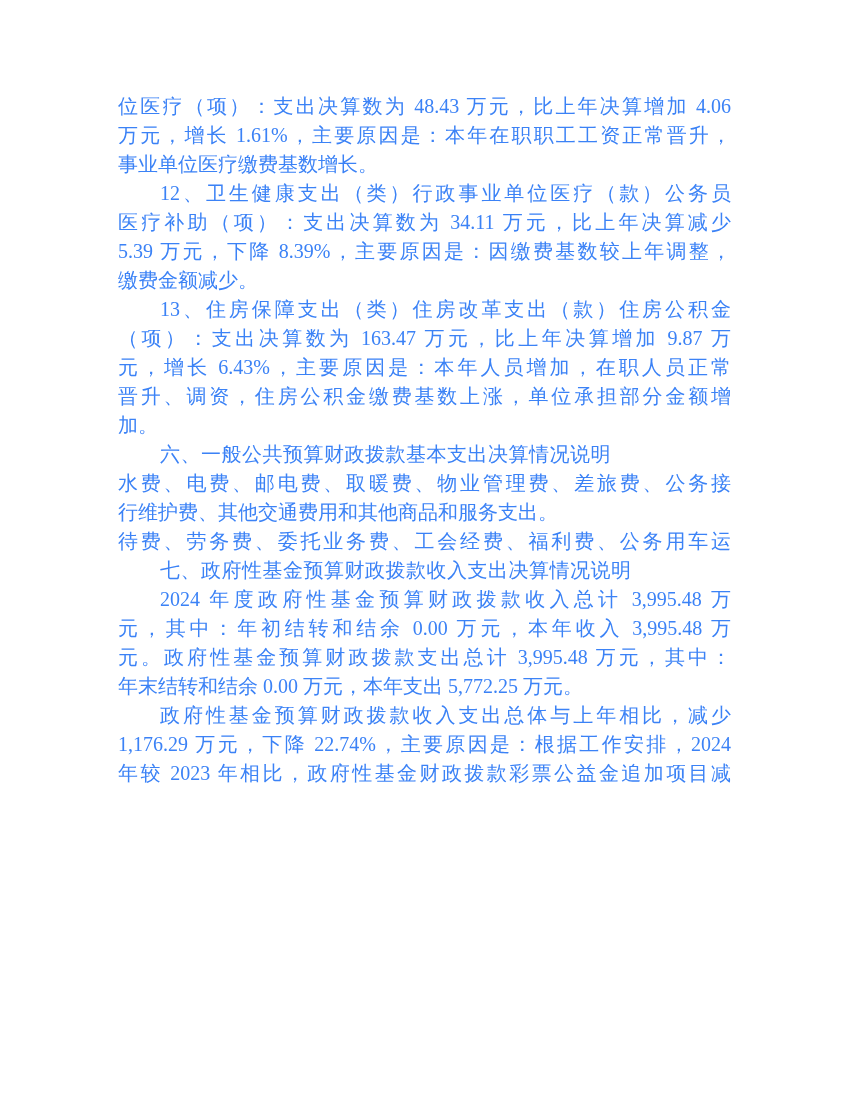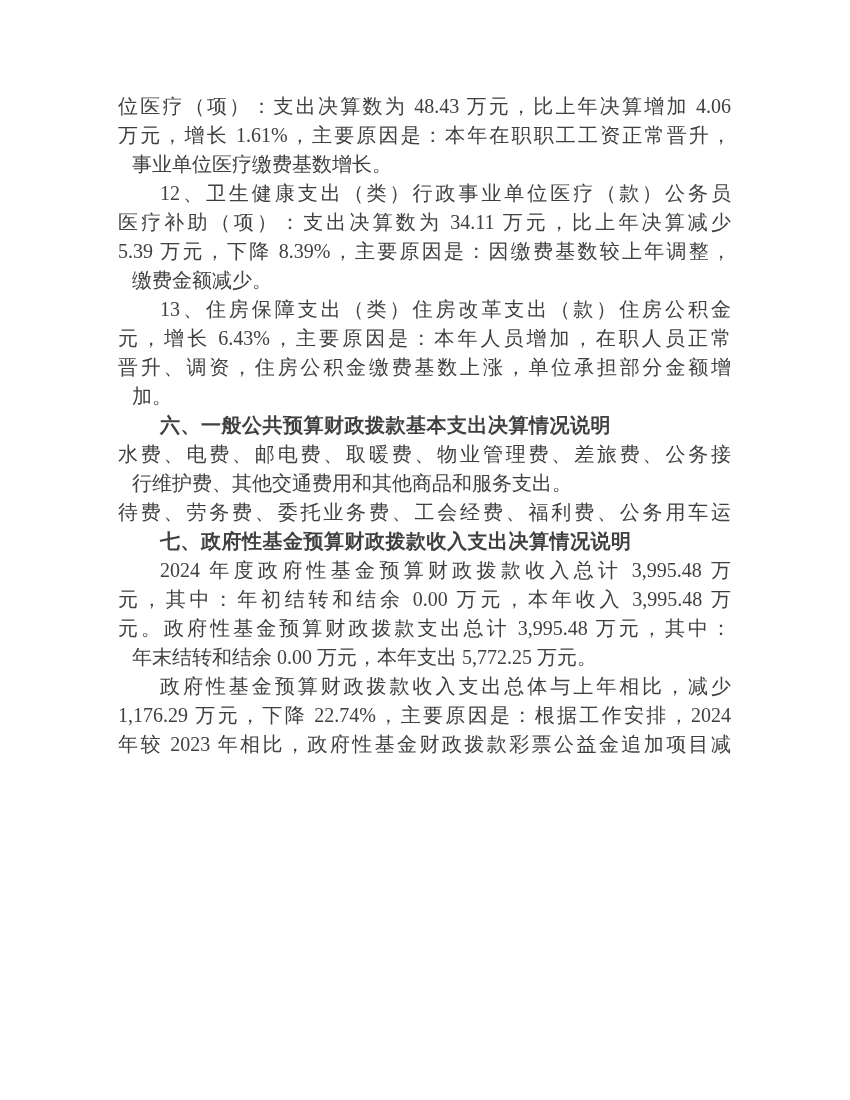--- a/index.html
+++ b/index.html
@@ -32,55 +32,55 @@
     height: 29px;
     text-align: justify;
     text-align-last: justify;
     white-space: normal;
     overflow: hidden;
     letter-spacing: 0;
   }
   .line.last {
     text-align: right;
     text-align-last: left;
-    margin-left: 14px;
   }
   .line.indent {
     padding-left: 42px;
   }
   .heading-line {
     font-family: "Liberation Sans", "DejaVu Sans", sans-serif;
-    font-weight: 700;
+    font-weight: 400;
     font-size: 20px;
     line-height: 29px;
     height: 29px;
     text-align: right;
     text-align-last: left;
     padding-left: 42px;
     letter-spacing: 0.5px;
   }
 </style>
 </head>
 <body>
 
 <div class="page">
-  <div class="text-area" id="doc" style="color: #404040;">
+  <div class="text-area" id="doc" style="color: #3b82f6;">
       <div class="block">
         <div class="line">位医疗（项）：支出决算数为 48.43 万元，比上年决算增加 4.06</div>
         <div class="line">万元，增长 1.61%，主要原因是：本年在职职工工资正常晋升，</div>
         <div class="line last">事业单位医疗缴费基数增长。</div>
       </div>
       <div class="block">
         <div class="line indent">12、卫生健康支出（类）行政事业单位医疗（款）公务员</div>
         <div class="line">医疗补助（项）：支出决算数为 34.11 万元，比上年决算减少</div>
         <div class="line">5.39 万元，下降 8.39%，主要原因是：因缴费基数较上年调整，</div>
         <div class="line last">缴费金额减少。</div>
       </div>
       <div class="block">
         <div class="line indent">13、住房保障支出（类）住房改革支出（款）住房公积金</div>
+        <div class="line">（项）：支出决算数为 163.47 万元，比上年决算增加 9.87 万</div>
         <div class="line">元，增长 6.43%，主要原因是：本年人员增加，在职人员正常</div>
         <div class="line">晋升、调资，住房公积金缴费基数上涨，单位承担部分金额增</div>
         <div class="line last">加。</div>
       </div>
       <div class="block">
         <div class="heading-line">六、一般公共预算财政拨款基本支出决算情况说明</div>
       </div>
       <div class="block">
         <div class="line">水费、电费、邮电费、取暖费、物业管理费、差旅费、公务接</div>
         <div class="line last">行维护费、其他交通费用和其他商品和服务支出。</div>

